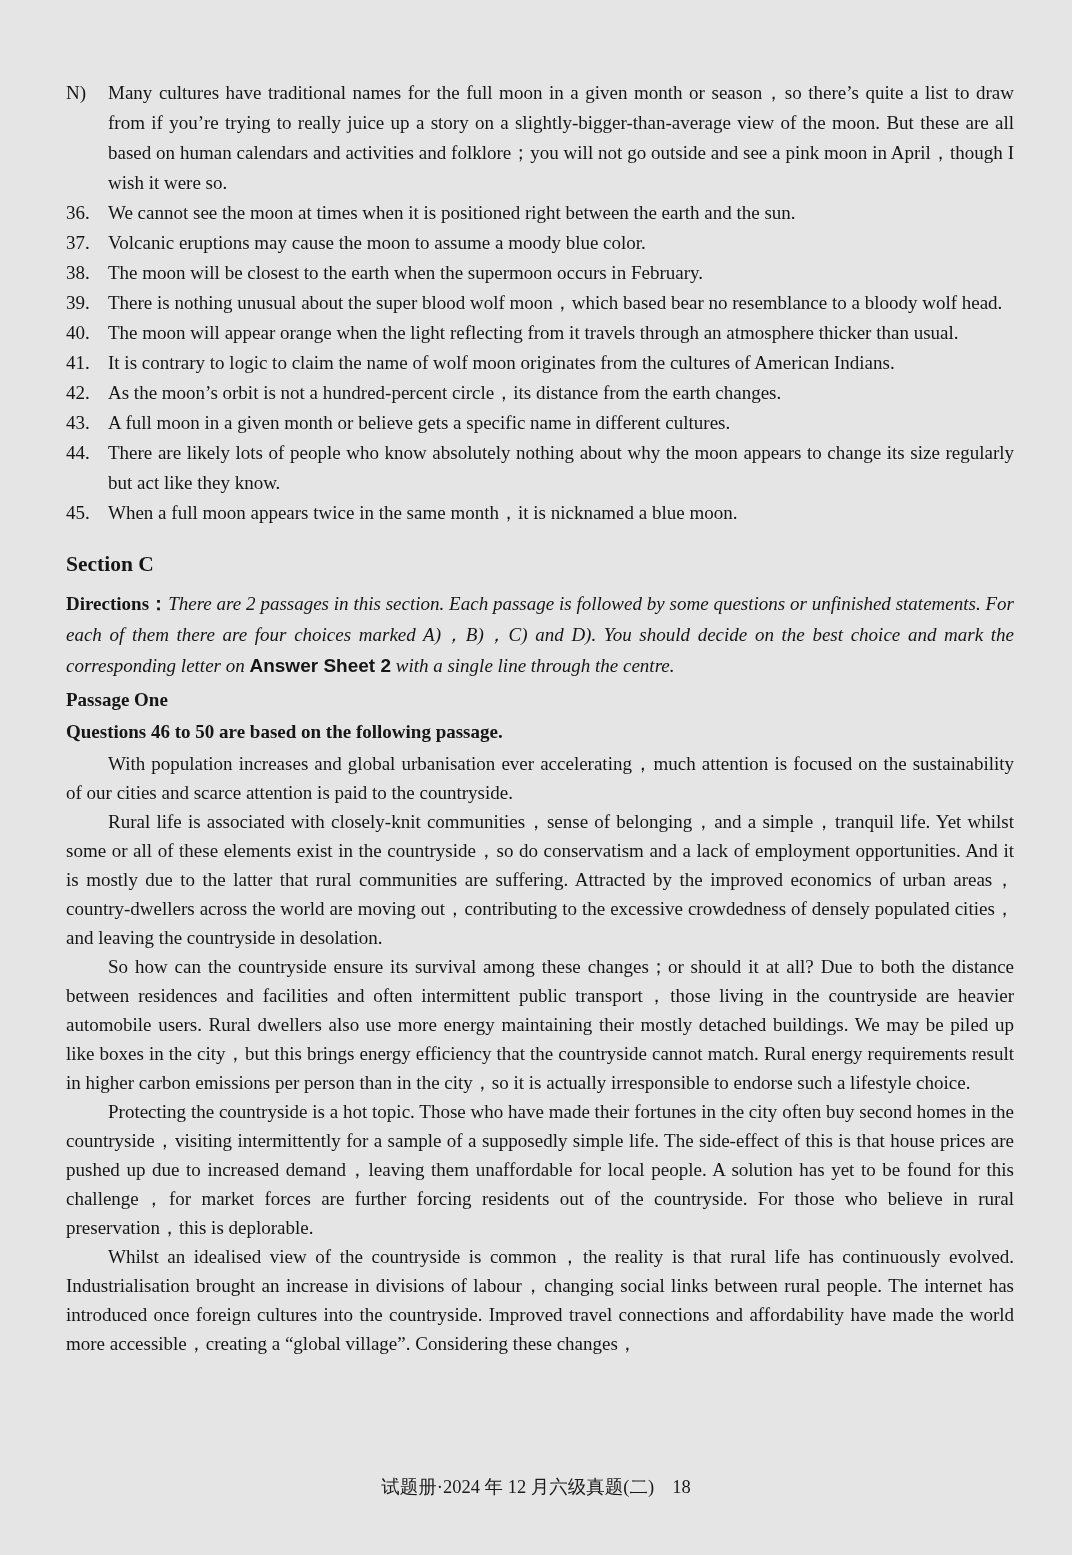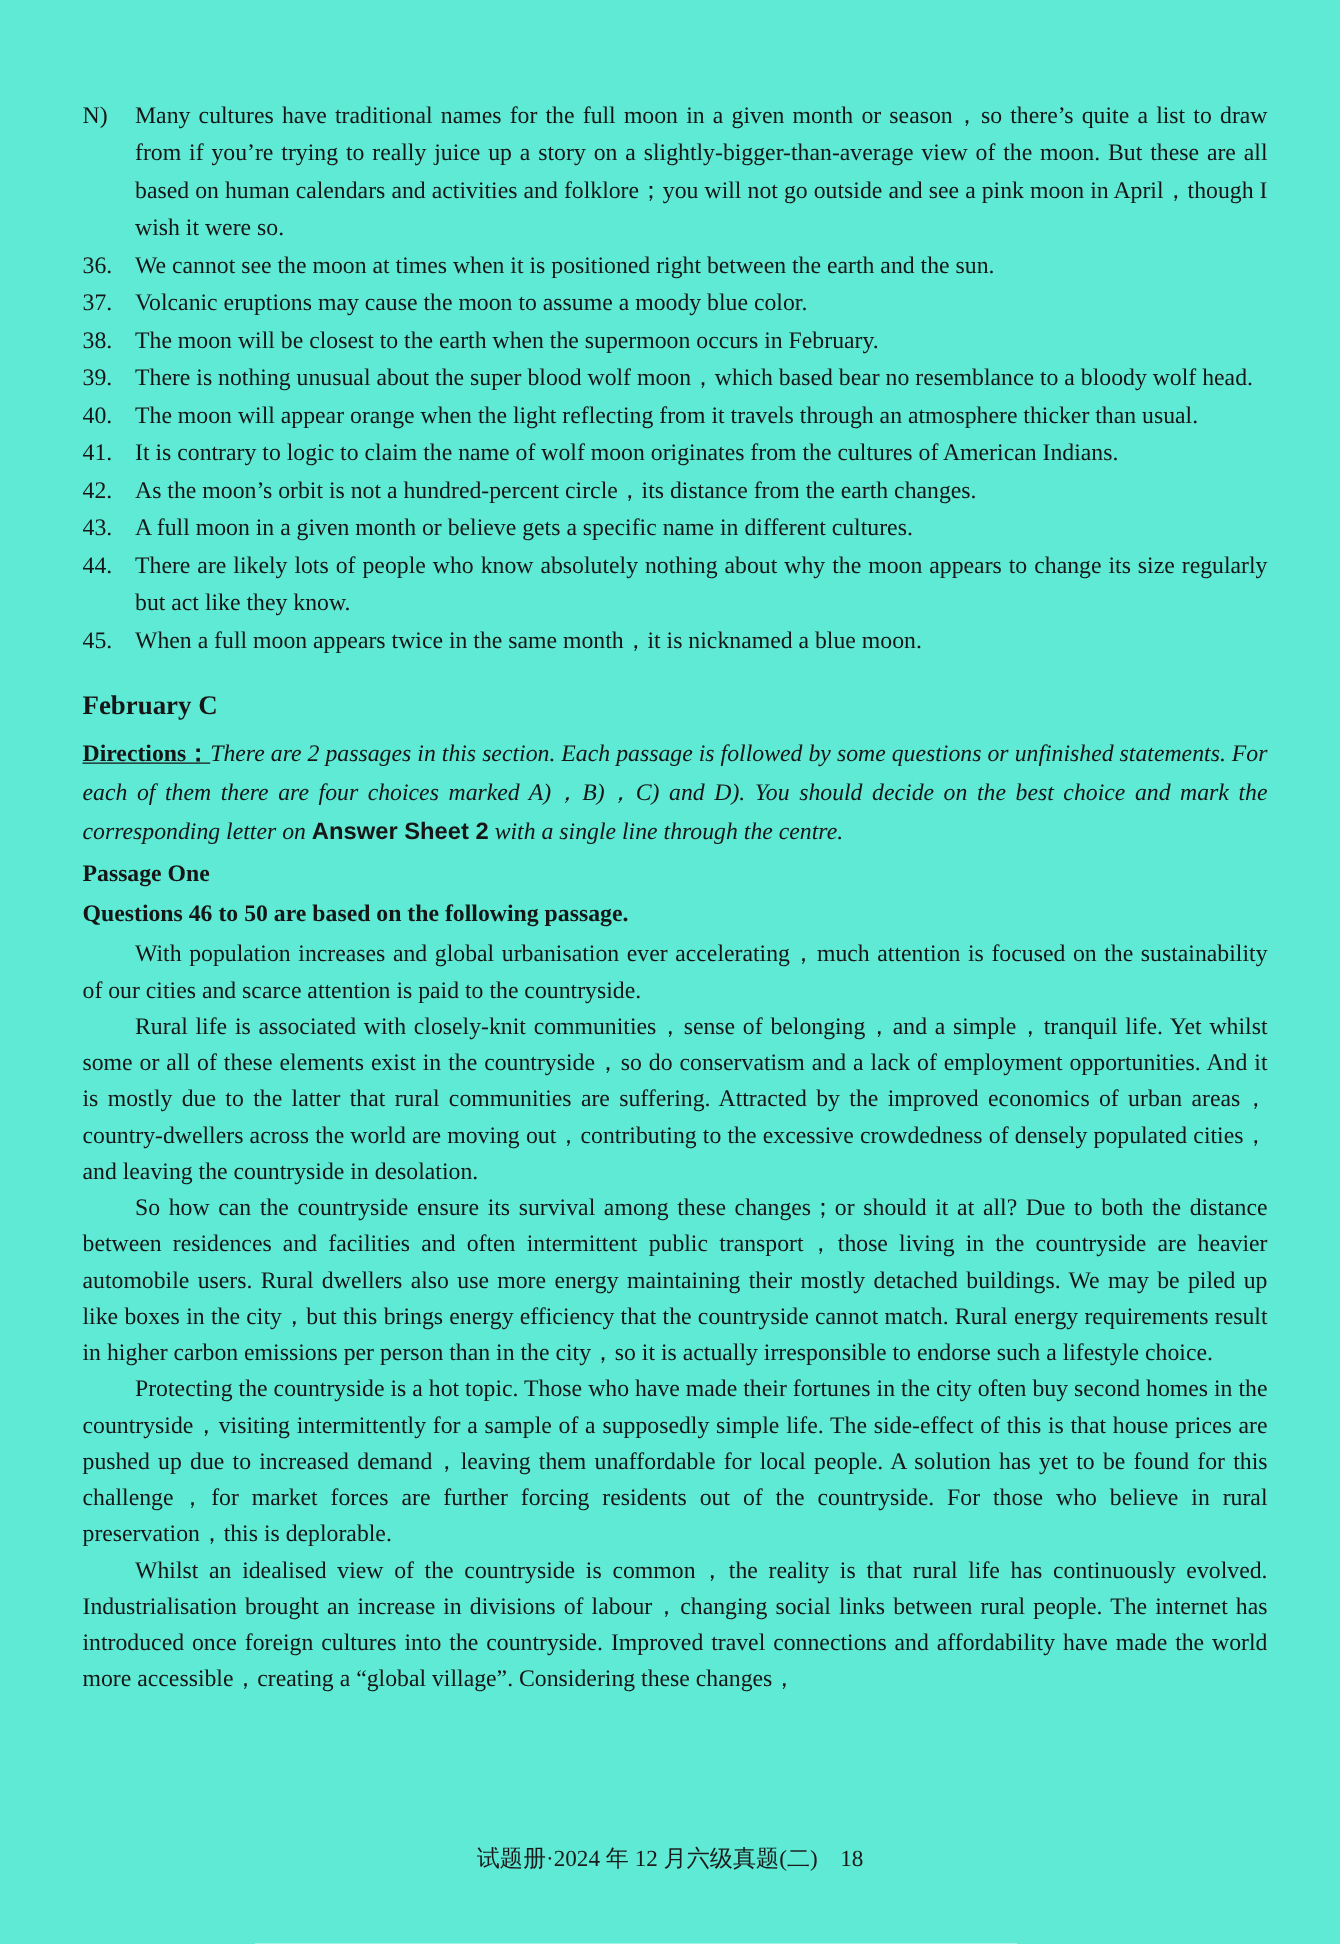--- a/index.html
+++ b/index.html
@@ -1,20 +1,20 @@
 <!DOCTYPE html>
 <html><head>
 <meta charset="utf-8">
 <style>
   html, body { margin: 0; padding: 0; background: #ffffff; }
   .page {
     position: relative;
     width: 1072px;
     height: 1555px;
-    background: #5eead4;
+    background: #e5e5e5;
     color: #161616;
     font-family: "Liberation Serif", serif;
     font-size: 19px;
     overflow: hidden;
     margin: 0 auto;
   }
   .content { padding: 78px 58px 0 66px; }
 
   .hang {
     padding-left: 42px;
@@ -33,21 +33,21 @@
     font-weight: bold;
     font-size: 21.5px;
     margin: 22px 0 10px 0;
     line-height: 28px;
   }
   .directions {
     text-align: justify;
     line-height: 31px;
     margin: 0 0 4px 0;
   }
-  .dir-label { font-weight: bold; font-style: normal; text-decoration: underline; }
+  .dir-label { font-weight: bold; font-style: normal; }
   .dir-body  { font-style: italic; }
   .answer-sheet {
     font-family: "Liberation Sans", sans-serif;
     font-weight: bold;
   }
   .bold-line {
     font-weight: bold;
     line-height: 30px;
     margin: 2px 0;
   }
@@ -101,21 +101,21 @@
     <div class="hang">
       <span class="num">43.</span><span>A full moon in a given month or believe gets a specific name in different cultures.</span>
     </div>
     <div class="hang">
       <span class="num">44.</span><span>There are likely lots of people who know absolutely nothing about why the moon appears to change its size regularly but act like they know.</span>
     </div>
     <div class="hang">
       <span class="num">45.</span><span>When a full moon appears twice in the same month，it is nicknamed a blue moon.</span>
     </div>
 
-    <div class="section-title">February C</div>
+    <div class="section-title">Section C</div>
 
     <p class="directions">
       <span class="dir-label">Directions：</span><span class="dir-body">There are 2 passages in this section. Each passage is followed by some questions or unfinished statements. For each of them there are four choices marked A)，B)，C) and D). You should decide on the best choice and mark the corresponding letter on </span><span class="answer-sheet">Answer Sheet 2</span><span class="dir-body"> with a single line through the centre.</span>
     </p>
 
     <div class="bold-line">Passage One</div>
     <div class="bold-line">Questions 46 to 50 are based on the following passage.</div>
 
     <p class="para">With population increases and global urbanisation ever accelerating，much attention is focused on the sustainability of our cities and scarce attention is paid to the countryside.</p>
     <p class="para">Rural life is associated with closely-knit communities，sense of belonging，and a simple，tranquil life. Yet whilst some or all of these elements exist in the countryside，so do conservatism and a lack of employment opportunities. And it is mostly due to the latter that rural communities are suffering. Attracted by the improved economics of urban areas，country-dwellers across the world are moving out，contributing to the excessive crowdedness of densely populated cities，and leaving the countryside in desolation.</p>

